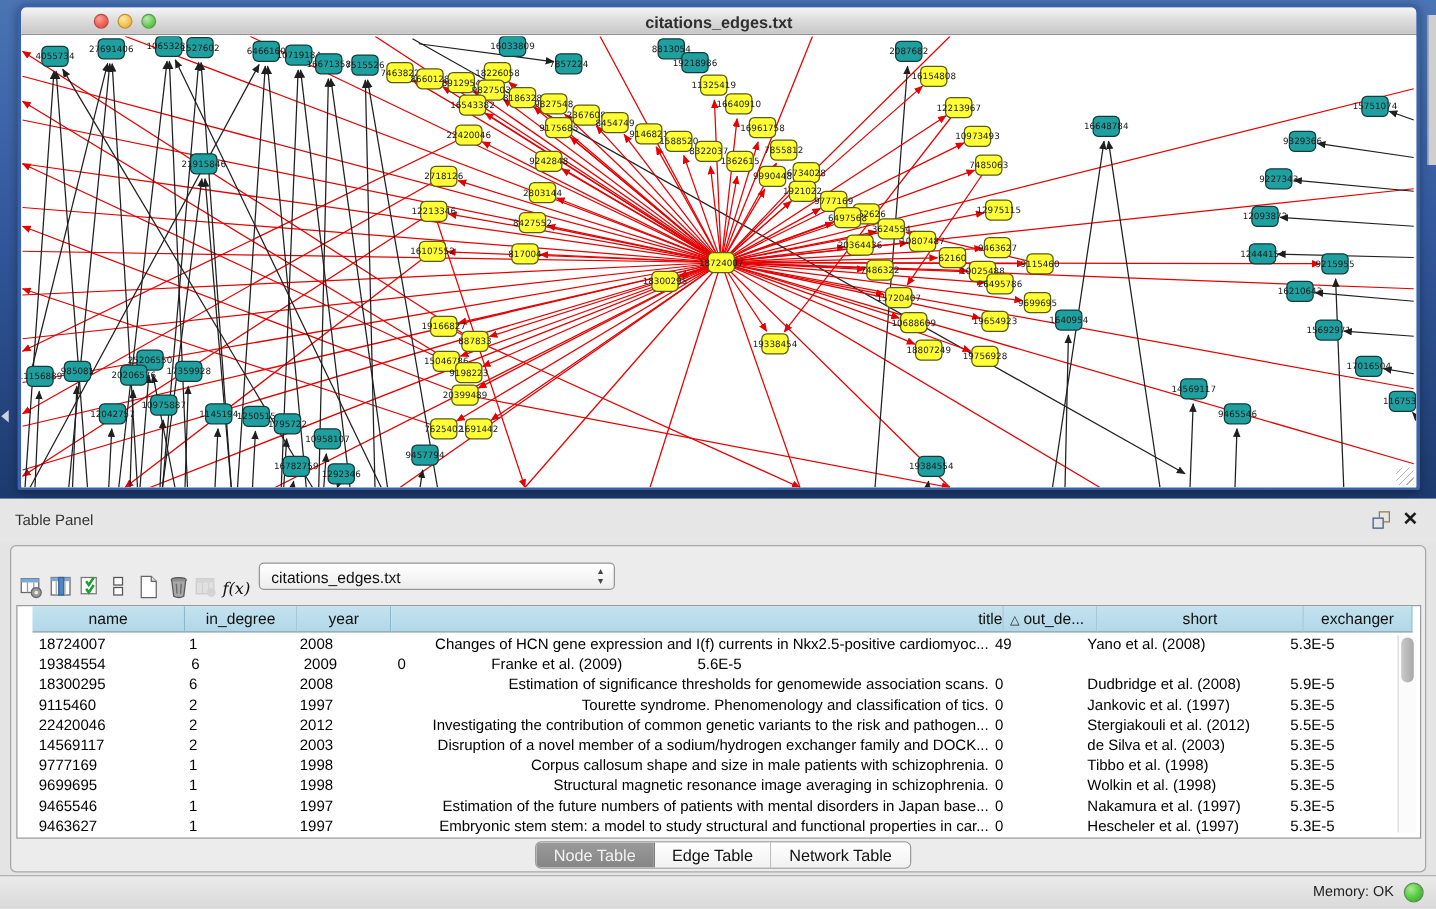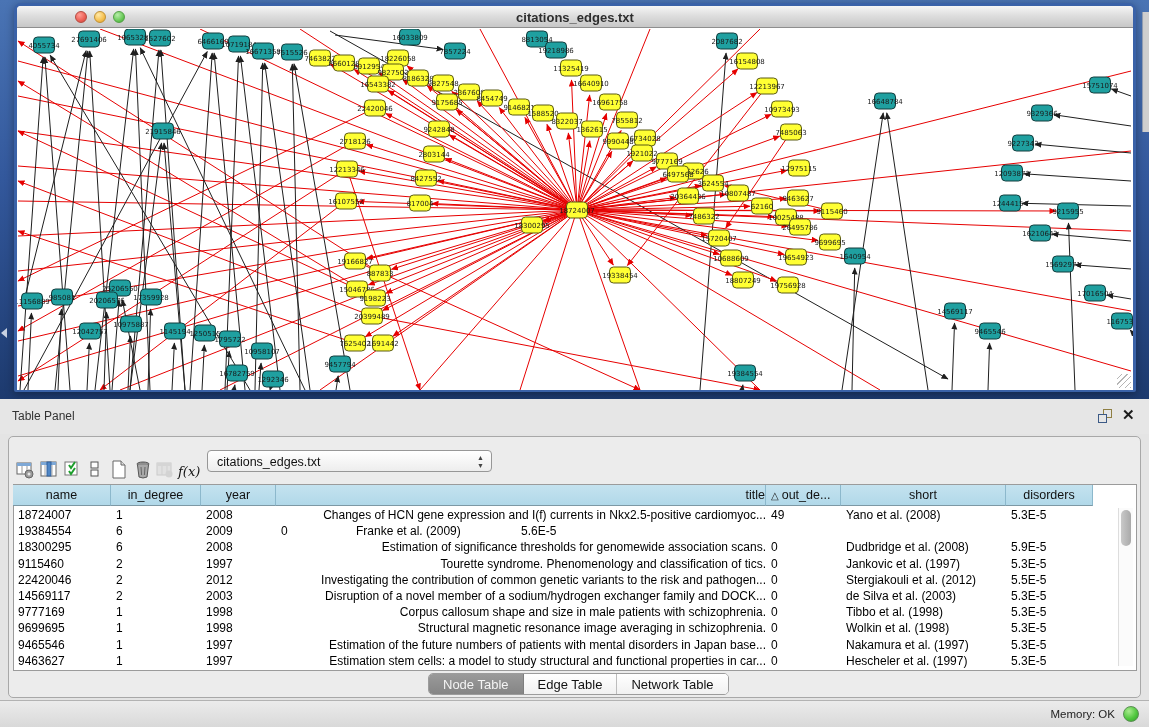--- a/index.html
+++ b/index.html
@@ -52,21 +52,21 @@
   
   .tbox { position:absolute; left:13px; top:484px; width:1124px; height:187px; background:#fff; border:1px solid #9b9b9b; }
   .thead { position:absolute; left:13px; top:485px; height:21px; display:flex; }
   .hcell { height:21px; background:linear-gradient(180deg,#c4e2ef,#b1d8e9); border-right:1px solid #8cb8cc;
            border-bottom:1px solid #7d98a4; font-size:12.5px; color:#111; text-align:center; line-height:20px;
            overflow:hidden; white-space:nowrap; }
   .sort-tri { display:inline-block; font-size:10px; margin-right:3px; color:#222; }
   .rows { position:absolute; left:13px; top:507px; width:1100px; }
   .trow { display:flex; height:16.2px; }
   .tcell { font-size:12px; color:#000; line-height:16px; padding-left:5px; overflow:hidden; white-space:nowrap; }
-  .c0{width:98px;} .c1{width:90px;} .c2{width:75px;} .c3{width:490px;text-align:right;} .c4{width:75px;} .c5{width:165px;} .c6{width:87px;}
+  .c0{width:122px;margin-left:13px;} .c1{width:90px;} .c2{width:75px;} .c3{width:490px;text-align:right;} .c4{width:75px;} .c5{width:165px;} .c6{width:87px;}
   .vscroll { position:absolute; left:1118px; top:508px; width:15px; height:158px; background:#fbfbfb; border-left:1px solid #ddd; }
   .vthumb { position:absolute; left:2px; top:2px; width:10px; height:36px; border-radius:6px;
             background:linear-gradient(90deg,#c9c9c9,#a9a9a9); }
 
   
   .tabs { position:absolute; left:428px; top:673px; height:22px; display:flex;
           border:1px solid #9c9c9c; border-radius:5px; overflow:hidden; background:#fdfdfd; }
   .tab { height:100%; font-size:13px; line-height:21px; text-align:center; padding:0 14px; color:#111;
          border-right:1px solid #bdbdbd; background:linear-gradient(180deg,#ffffff,#f1f1f1); }
   .tab:last-child { border-right:none; }
@@ -773,21 +773,21 @@
   </div>
 
   <div class="tbox"></div>
   <div class="thead" id="thead">
       <div class="hcell c0">name</div>
       <div class="hcell c1">in_degree</div>
       <div class="hcell c2">year</div>
       <div class="hcell c3">title</div>
       <div class="hcell c4" style="text-align: left; padding-left: 5px;"><span class="sort-tri">△</span>out_de...</div>
       <div class="hcell c5">short</div>
-      <div class="hcell c6">disorders</div>
+      <div class="hcell c6">exchanger</div>
     </div>
   <div class="rows" id="rows">
       <div class="trow">
         <div class="tcell c0">18724007</div>
         <div class="tcell c1">1</div>
         <div class="tcell c2">2008</div>
         <div class="tcell c3">Changes of HCN gene expression and I(f) currents in Nkx2.5-positive cardiomyoc...</div>
         <div class="tcell c4">49</div>
         <div class="tcell c5">Yano et al. (2008)</div>
         <div class="tcell c6">5.3E-5</div>
@@ -860,21 +860,21 @@
         <div class="tcell c2">1997</div>
         <div class="tcell c3">Estimation of the future numbers of patients with mental disorders in Japan base...</div>
         <div class="tcell c4">0</div>
         <div class="tcell c5">Nakamura et al. (1997)</div>
         <div class="tcell c6">5.3E-5</div>
       </div>
       <div class="trow">
         <div class="tcell c0">9463627</div>
         <div class="tcell c1">1</div>
         <div class="tcell c2">1997</div>
-        <div class="tcell c3">Estimation stem cells: a model to study structural and functional properties in car...</div>
+        <div class="tcell c3">Embryonic stem stem: a model to study structural and functional properties in car...</div>
         <div class="tcell c4">0</div>
         <div class="tcell c5">Hescheler et al. (1997)</div>
         <div class="tcell c6">5.3E-5</div>
       </div>
     </div>
   <div class="vscroll">
     <div class="vthumb"></div>
   </div>
 
   <div class="tabs" id="tabs">

